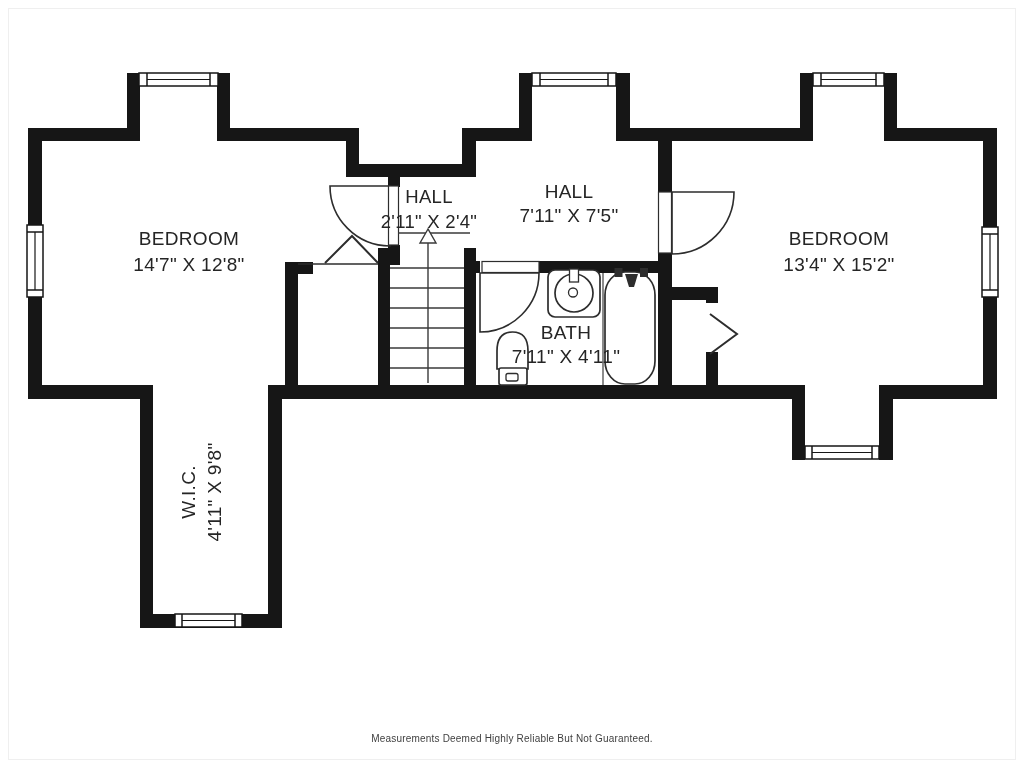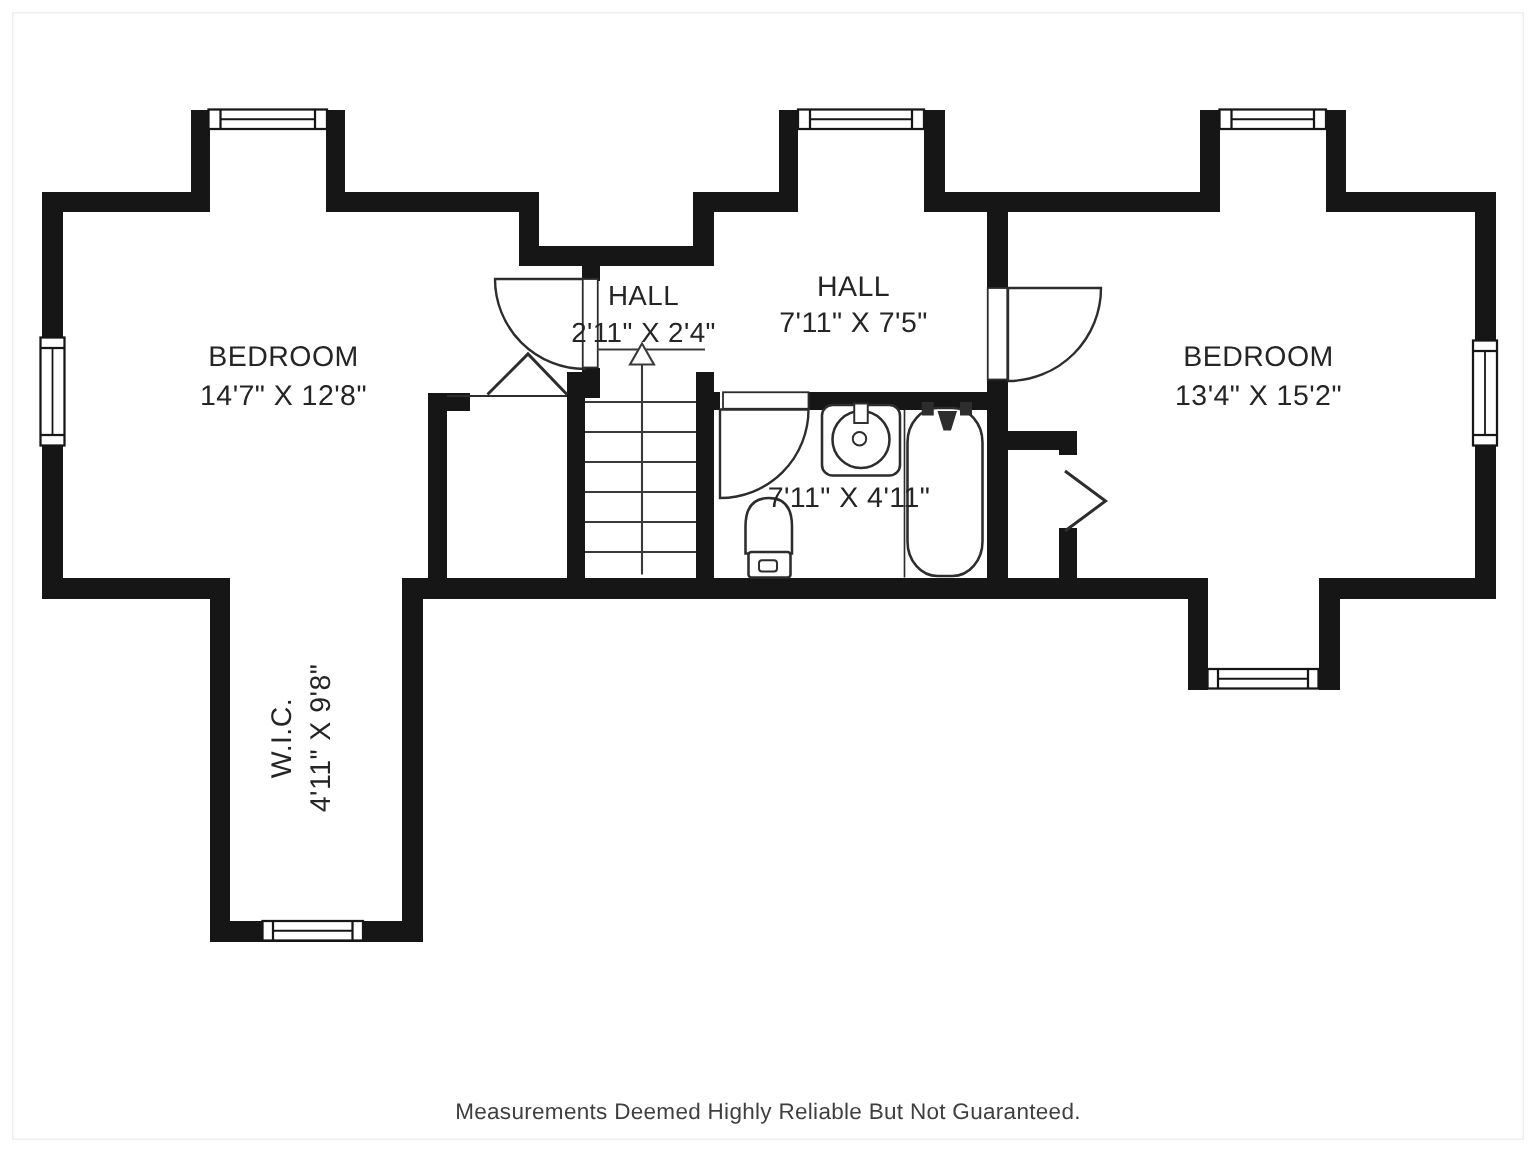--- a/index.html
+++ b/index.html
@@ -13,21 +13,21 @@
     font-size:19px;line-height:26px;letter-spacing:.3px;white-space:nowrap;
   }
   .room-label .dims{display:block;}
   .room-label .rname{display:block;}
   #label-wic{
     width:150px;height:52px;
     transform:rotate(-90deg);transform-origin:center center;
   }
   #footer-disclaimer{
     position:absolute;left:0;top:733px;width:1024px;text-align:center;
-    font-size:15px;letter-spacing:.2px;color:#3f3f3f;
+    font-size:10px;letter-spacing:.2px;color:#3f3f3f;
   }
 </style>
 </head>
 <body>
 <div id="stage">
 
 <svg id="plan-svg" width="1024" height="768" viewBox="0 0 1024 768">
 
   <rect x="8.5" y="8.5" width="1007" height="751" fill="none" stroke="#efefef" stroke-width="1"></rect>
 
@@ -196,20 +196,21 @@
     <span class="rname">HALL</span>
     <span class="dims">2'11" X 2'4"</span>
   </div>
 
   <div class="room-label" id="label-hall-main" style="left:469px;top:180px;width:200px;line-height:24px;">
     <span class="rname">HALL</span>
     <span class="dims">7'11" X 7'5"</span>
   </div>
 
   <div class="room-label" id="label-bath" style="left:466px;top:321px;width:200px;line-height:24px;">
+    <span class="rname">BATH</span>
     <span class="dims">7'11" X 4'11"</span>
   </div>
 
   <div class="room-label" id="label-bedroom-right" style="left:739px;top:226px;width:200px;">
     <span class="rname">BEDROOM</span>
     <span class="dims">13'4" X 15'2"</span>
   </div>
 
   <div class="room-label" id="label-wic" style="left:127px;top:466px;">
     <span class="rname">W.I.C.</span>

